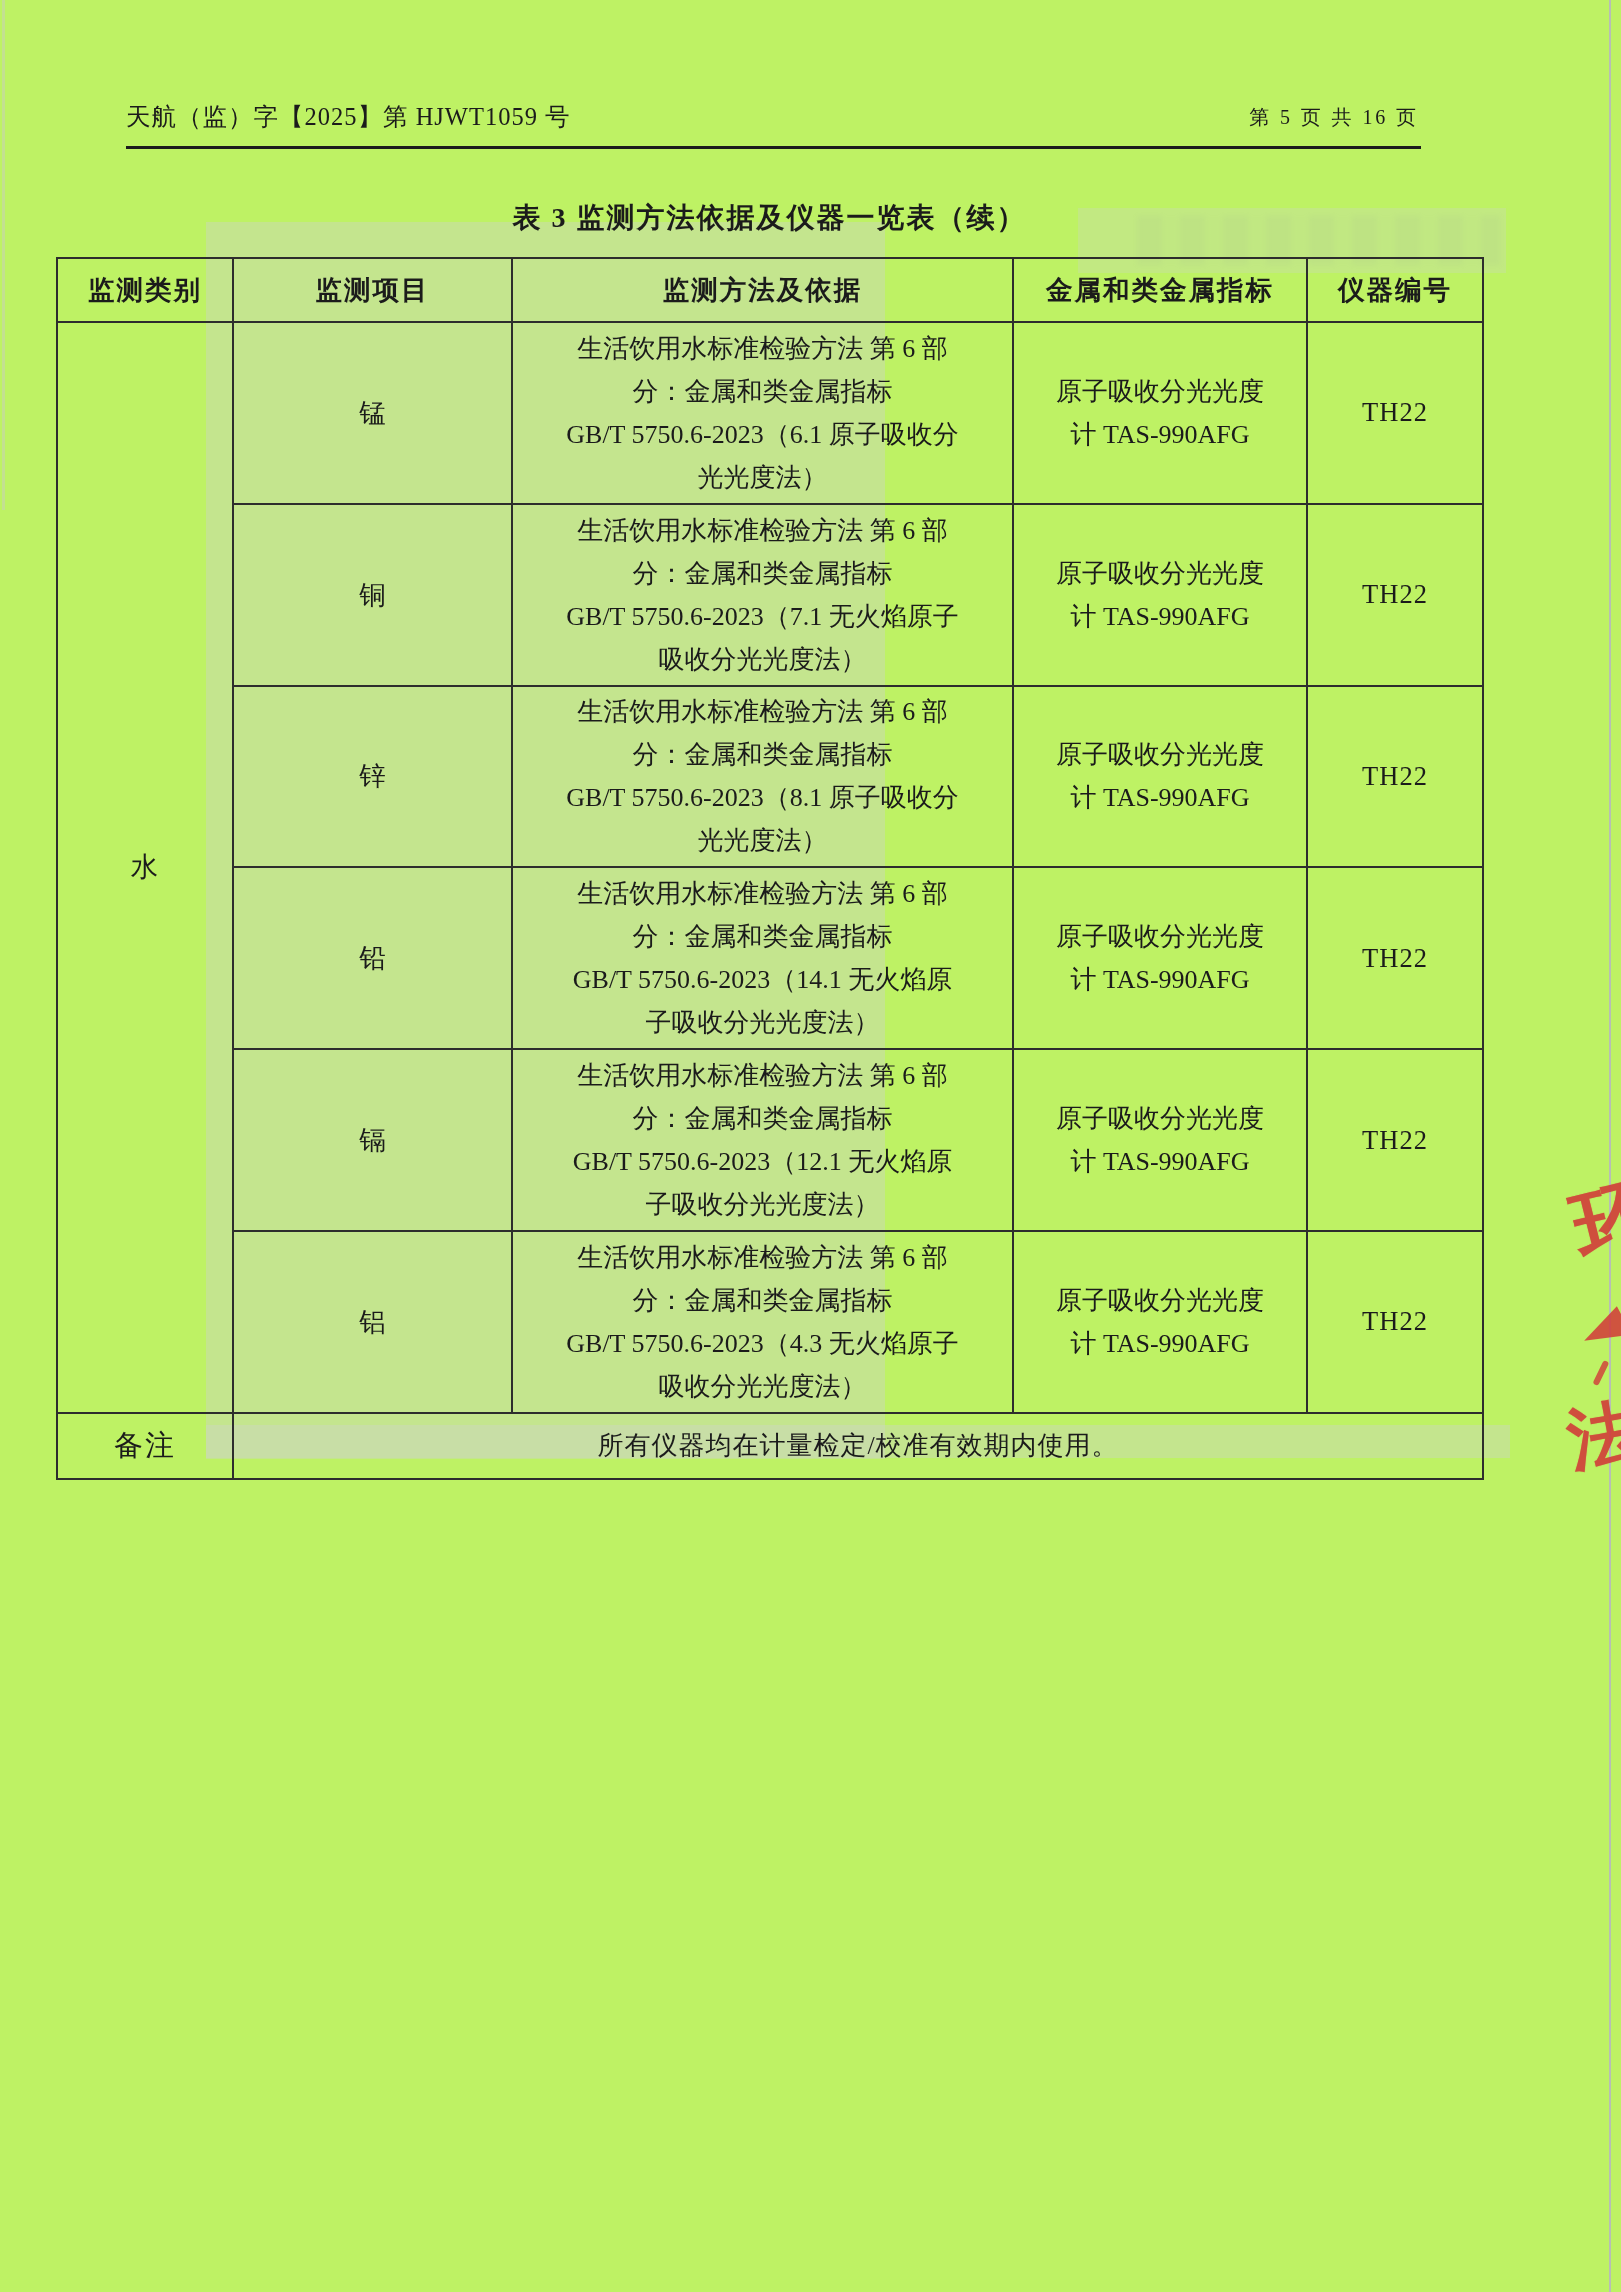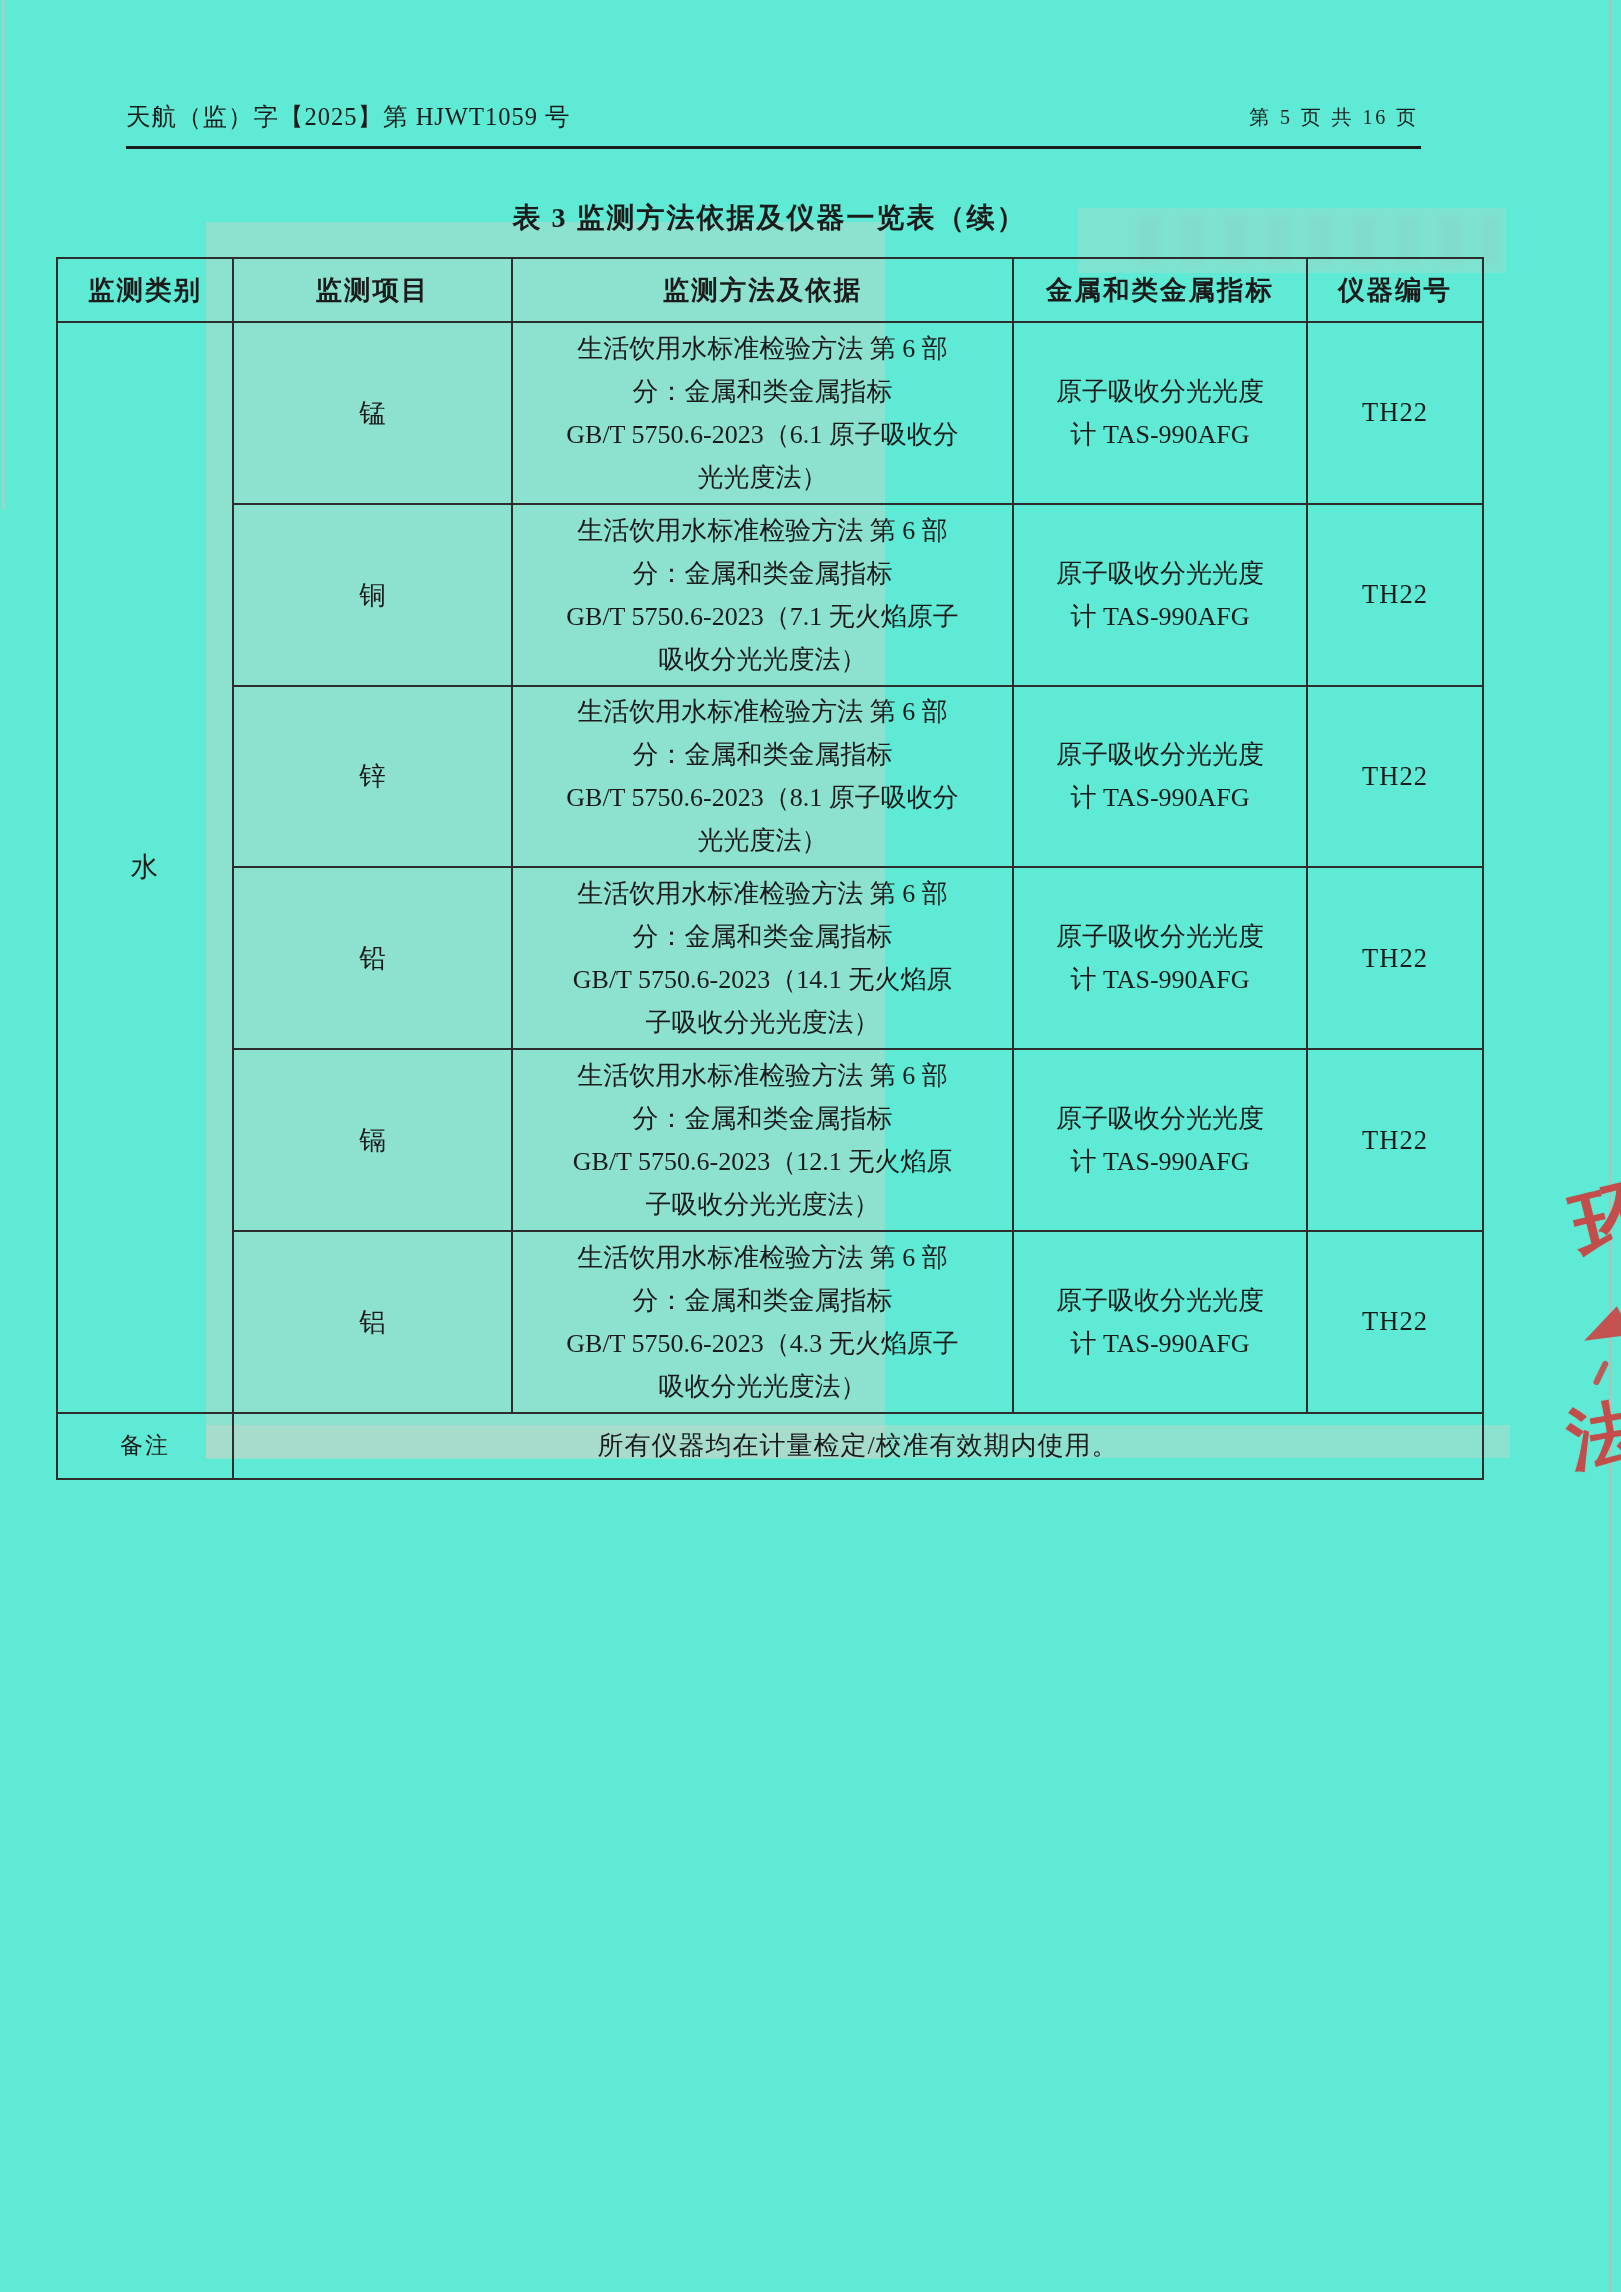--- a/index.html
+++ b/index.html
@@ -1,19 +1,19 @@
 <!DOCTYPE html>
 <html><head>
 <meta charset="utf-8">
 <style>
   html,body{margin:0;padding:0;background:#e8e8e8;}
   .page{
     position:relative;
     width:1621px;height:2293px;
-    background:#5eead4;
+    background:#bef264;
     overflow:hidden;
     font-family:"Liberation Serif","DejaVu Serif",serif;
     color:#1b1b1b;
   }
   
   .tint{position:absolute;background:rgba(205,212,201,0.42);pointer-events:none;}
   .tint-a{left:206px;top:222px;width:679px;height:1237px;}
   .tint-b{left:1078px;top:208px;width:428px;height:65px;background:rgba(205,212,201,0.30);}
   .tint-c{left:206px;top:1425px;width:1304px;height:33px;}
   .showthrough{
@@ -51,21 +51,21 @@
   tr.head-row{height:64px;}
   tr.head-row th{font-size:26.5px;font-weight:bold;letter-spacing:2px;}
   tr.data-row{height:172px;}
   tr.data-row-last{height:175px;}
   td.cat-cell{font-size:27.4px;letter-spacing:1px;}
   td.item-cell{font-size:26.5px;}
   td.method-cell{white-space:pre-line;line-height:43px;font-size:26px;padding:5.9px 11.8px;}
   td.inst-cell{white-space:pre-line;line-height:43px;font-size:26px;}
   td.num-cell{font-size:26.5px;letter-spacing:1px;}
   tr.remark-row{height:66px;}
-  td.remark-label{font-size:23px;letter-spacing:2px;}
+  td.remark-label{font-size:29px;letter-spacing:2px;}
   td.remark-text{text-align:left;padding-left:29px;font-size:26px;letter-spacing:1px;border-radius:23px;}
 
   
   .stamp-frag{
     position:absolute;color:#d23838;opacity:.88;
     font-weight:bold;pointer-events:none;
     text-shadow:0 0 1px rgba(210,56,56,.6);
   }
   .stamp-frag-1{left:1574px;top:1168px;font-size:80px;transform:rotate(-14deg);}
   .stamp-frag-2{left:1568px;top:1390px;font-size:69px;transform:rotate(-10deg);}

